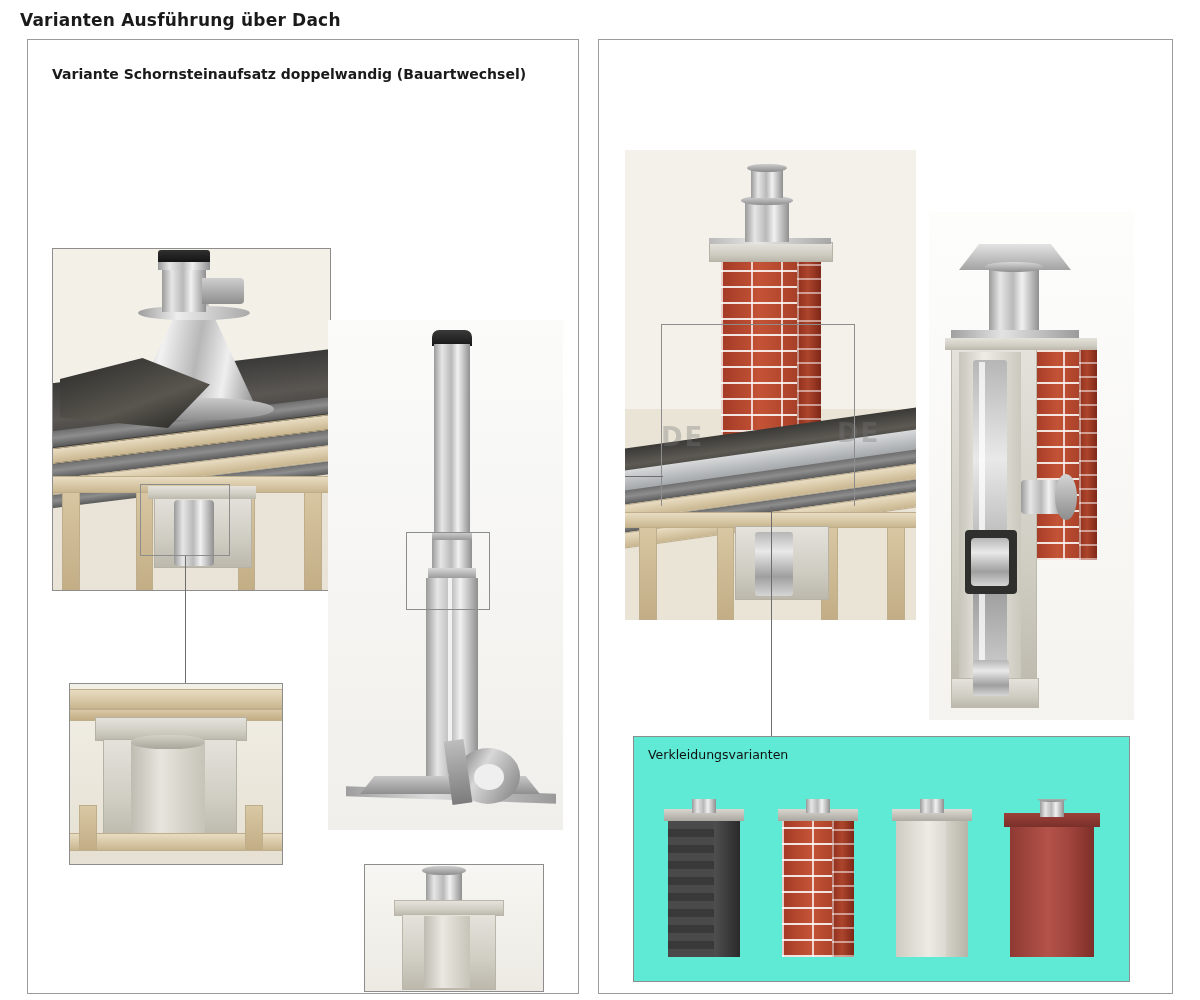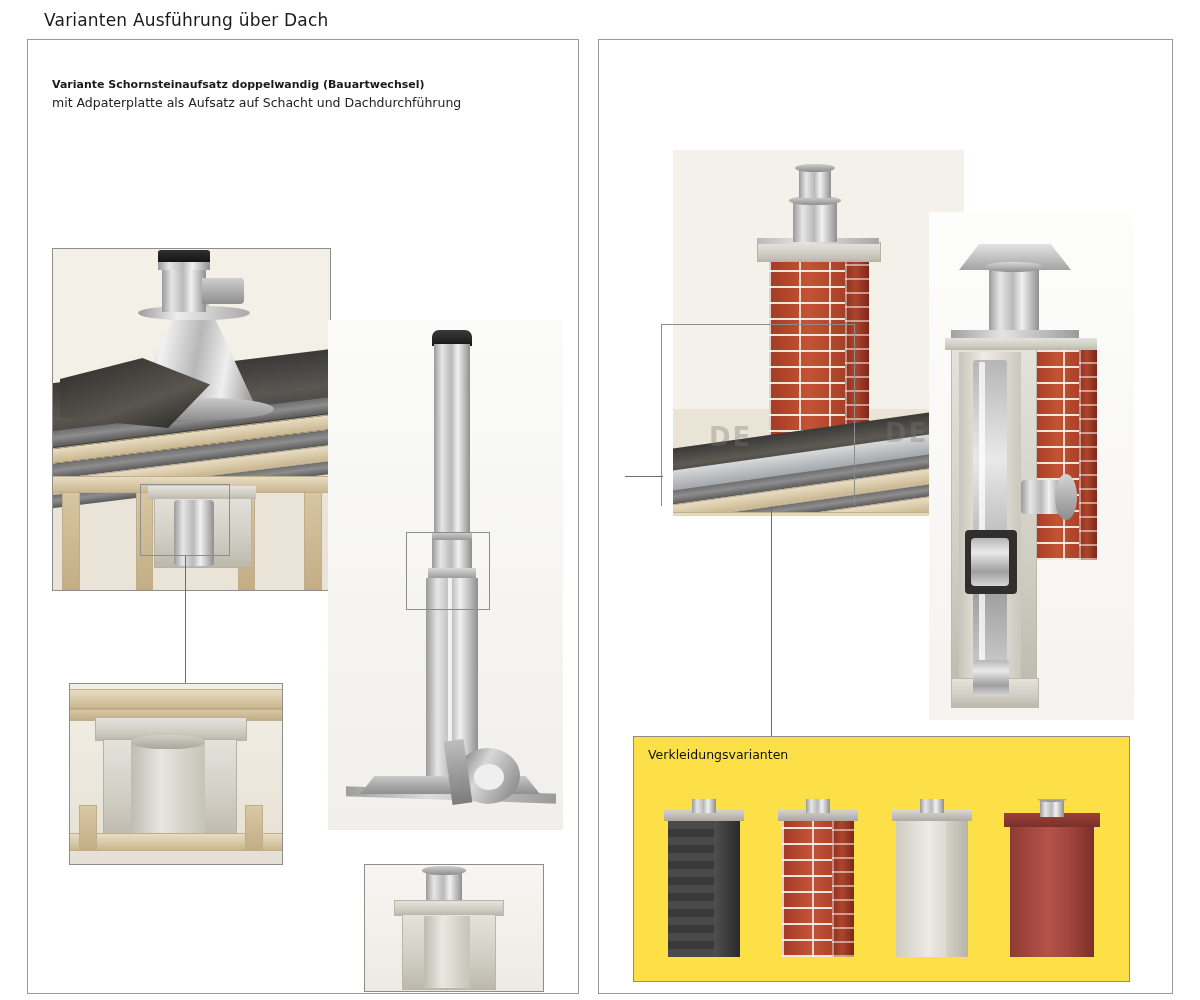--- a/index.html
+++ b/index.html
@@ -16,24 +16,24 @@
     overflow: hidden;
   }
   .page {
     position: absolute;
     left: 0; top: 0;
     width: 1200px;
     height: 1000px;
   }
   .page-title {
     position: absolute;
-    left: 44px;
+    left: 20px;
     top: 10px;
     font-size: 17px;
-    font-weight: normal;
+    font-weight: bold;
     letter-spacing: 0.2px;
   }
   .panel {
     position: absolute;
     border: 1px solid #9b9b9b;
     background: #ffffff;
     box-sizing: border-box;
   }
   .panel-left {
     left: 27px;
@@ -47,36 +47,36 @@
     width: 575px;
     height: 955px;
   }
   .panel-head {
     position: absolute;
     left: 24px;
     top: 26px;
     right: 12px;
   }
   .panel-head h2 {
-    margin: 12px 0 3px 0;
-    font-size: 11px;
+    margin: 0 0 3px 0;
+    font-size: 14px;
     font-weight: bold;
     line-height: 1.25;
   }
   .panel-head p {
     margin: 0;
     font-size: 12.5px;
     line-height: 1.32;
     color: #222;
   }
   .caption-box {
     position: absolute;
     border: 1px solid #8d8d8d;
     box-sizing: border-box;
-    background: #fde047;
+    background: #5eead4;
   }
   .caption-box .cap-label {
     position: absolute;
     left: 14px;
     top: 10px;
     font-size: 12.5px;
     color: #111;
   }
   
   .ph {
@@ -148,21 +148,20 @@
 <body>
 
 <div class="page">
 
   <div class="page-title">Varianten Ausführung über Dach</div>
 
   <div class="panel panel-left">
 
     <div class="panel-head">
       <h2>Variante Schornsteinaufsatz doppelwandig (Bauartwechsel)</h2>
-      <p>mit Adpaterplatte als Aufsatz auf Schacht und Dachdurchführung</p>
     </div>
 
     <div class="ph photo-roof" style="left:24px; top:208px; width:279px; height:343px; background:#efeade;">
 
       <div style="position:absolute;left:0;top:0;width:279px;height:343px;background:linear-gradient(180deg,#f3f0e8 0 58%,#e9e4d7 58% 100%);"></div>
 
       <div class="roof-felt" style="left:-6px; top:118px; width:292px; height:82px; transform:skewY(-7deg); background:linear-gradient(180deg,#3a3a38,#5a5753 45%,#2b2b29);"></div>
 
       <div class="roof-felt grey" style="left:-6px; top:166px; width:292px; height:16px; transform:skewY(-7deg);"></div>
       <div class="wood-beam" style="left:-8px; top:183px; width:296px; height:16px; transform:skewY(-7deg);"></div>
@@ -260,21 +259,21 @@
                   background:linear-gradient(90deg,#bfbcb2,#eae8e0 40%,#c6c3b8);"></div>
     </div>
     <div class="frame" style="left:336px; top:824px; width:180px; height:128px;"></div>
   </div>
 
   <div class="panel panel-right">
 
     <div class="panel-head">
     </div>
 
-    <div class="ph" style="left:26px; top:110px; width:291px; height:366px; background:#86efac;margin-left:48px;">
+    <div class="ph" style="left:26px; top:110px; width:291px; height:470px; background:#86efac;">
       <div style="position:absolute;left:0;top:0;width:291px;height:470px;background:linear-gradient(180deg,#f4f1ea 0 55%,#e9e4d6 55% 100%);"></div>
 
       <div class="brick" style="position:absolute;left:96px; top:108px; width:98px; height:190px;"></div>
       <div class="brick-dark" style="position:absolute;left:172px; top:108px; width:24px; height:190px;"></div>
 
       <div class="concrete" style="position:absolute;left:84px; top:92px; width:122px; height:18px; border:1px solid #b6b2a6;"></div>
       <div style="position:absolute;left:84px; top:88px; width:122px; height:6px; background:linear-gradient(90deg,#b9b9b9,#e7e7e7 40%,#a6a6a6);"></div>
 
       <div class="metal" style="position:absolute;left:120px; top:52px; width:44px; height:40px;"></div>
       <div style="position:absolute;left:116px; top:46px; width:52px; height:9px; background:linear-gradient(180deg,#d7d7d7,#8f8f8f); border-radius:50%/60%;"></div>

